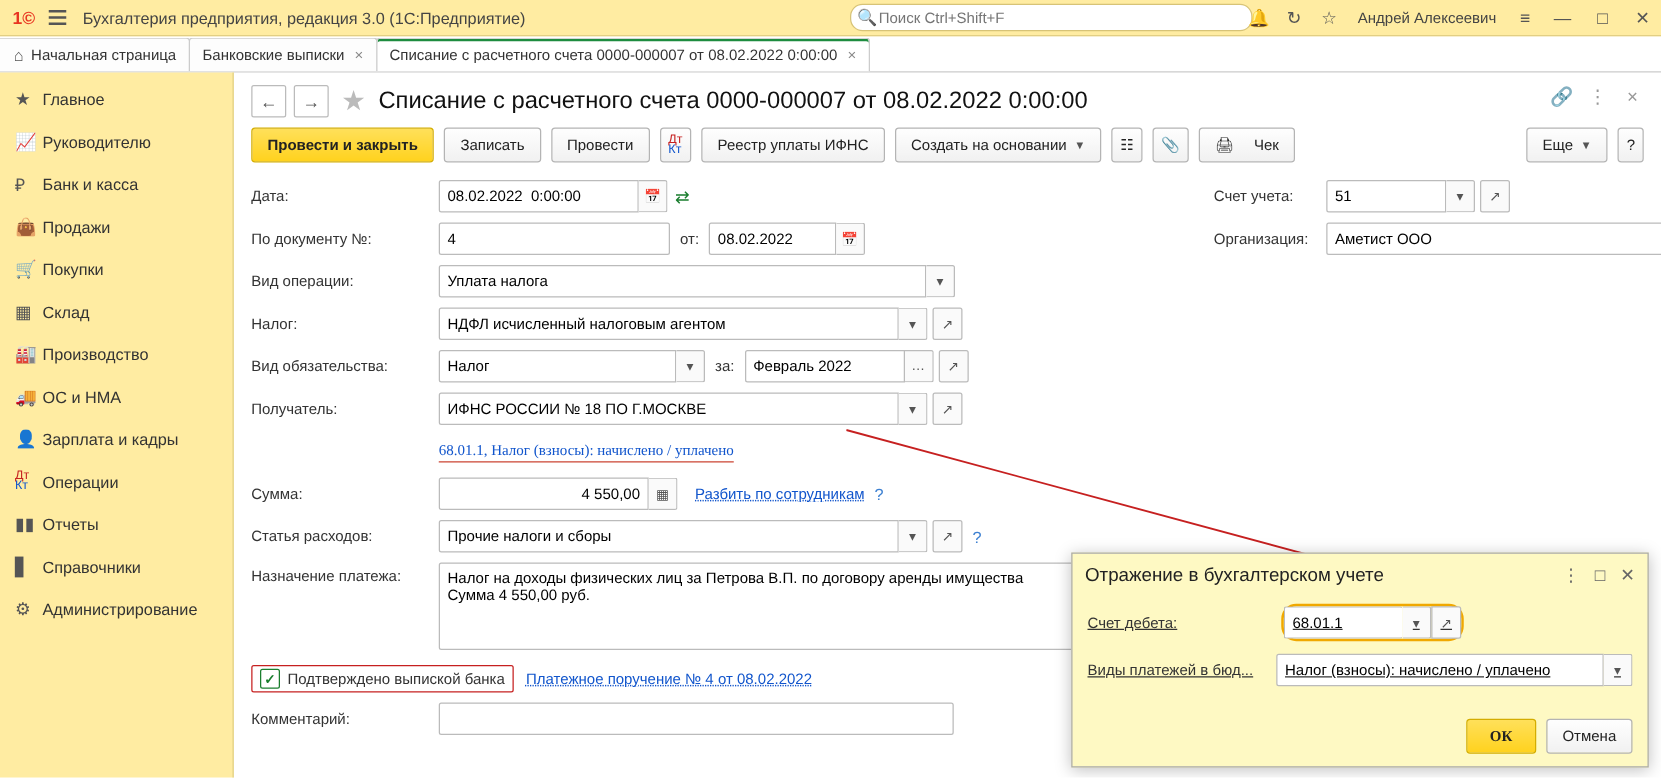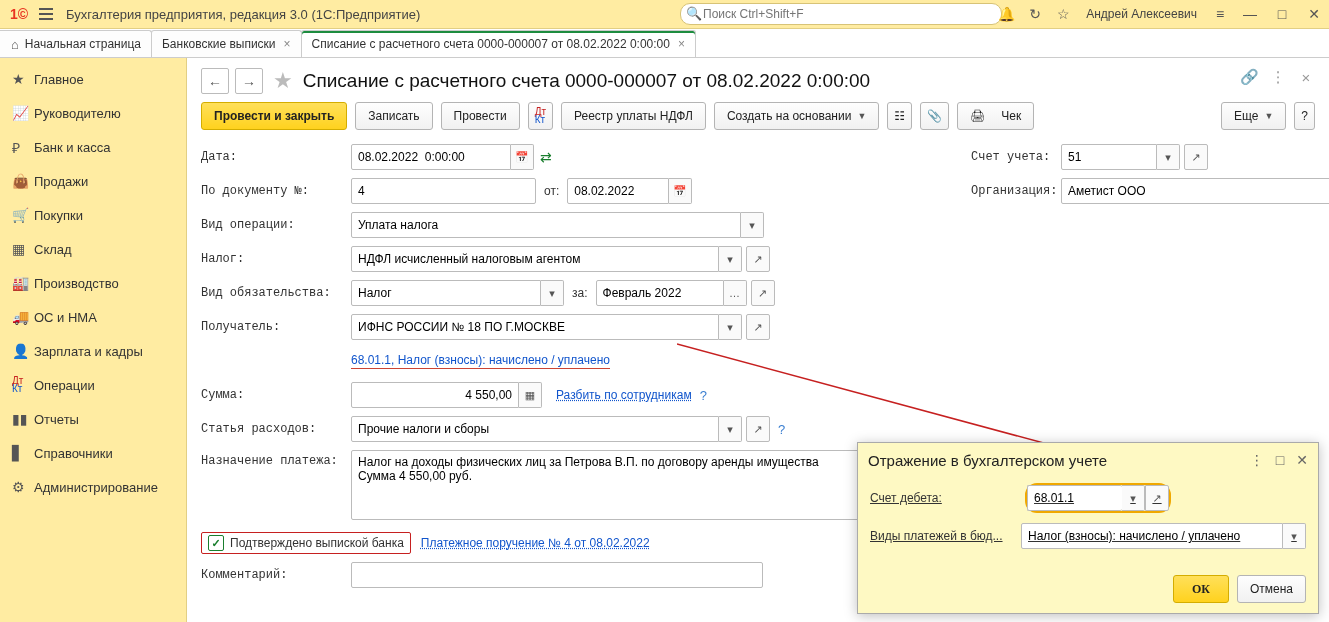--- a/index.html
+++ b/index.html
@@ -82,21 +82,21 @@
   .btn {
     height:26px; border:1px solid #b4b4b4; background:linear-gradient(#fefefe,#f1f1f1); border-radius:3px; padding:0 12px; display:inline-flex; align-items:center; font-size:12px; cursor:pointer; color:#222;
   }
   .btn.yellow { background:linear-gradient(#ffe05a,#ffd21e); border-color:#d4ad00; font-weight:bold; color:#222; }
   .btn .dd { margin-left:6px; font-size:9px; color:#555; }
   .btn.icon-only { padding:0 6px; }
   .toolbar-right { position:absolute; right:0; top:0; display:flex; align-items:center; gap:8px; }
 
   .form { }
   .row { display:flex; align-items:center; margin-bottom:8px; min-height:26px; }
-  .row .label { width:150px; color:#333; font-size:12px;font-family:Liberation Mono, monospace; }
+  .row .label { width:150px; color:#333; font-size:12px; }
   .input {
     height:24px; border:1px solid #bbb; border-radius:2px; background:#fff; padding:0 4px; font-size:12px; display:flex; align-items:center;
   }
   .input input { border:none; outline:none; width:100%; font-size:12px; background:transparent; }
   .sq { width:22px; height:24px; border:1px solid #bbb; border-left:none; background:#fafafa; display:flex; align-items:center; justify-content:center; font-size:11px; color:#555; cursor:pointer; border-radius:0 2px 2px 0; }
   .sq.detached { border-left:1px solid #bbb; margin-left:4px; border-radius:2px; }
   .combo { display:flex; }
   .combo .input { border-top-right-radius:0; border-bottom-right-radius:0; }
 
   .right-col { position:absolute; left:770px; top:0; }
@@ -257,21 +257,21 @@
       <div class="btn">
           <span>Провести</span>
         </div>
       <div class="btn icon-only">
           <span class="dtkt">
             <span class="d">Дт</span>
             <span class="k">Кт</span>
           </span>
         </div>
       <div class="btn">
-          <span>Реестр уплаты НДФЛ</span>
+          <span>Реестр уплаты ИФНС</span>
         </div>
       <div class="btn">
           <span>Создать на основании</span>
           <span class="dd">▼</span>
         </div>
       <div class="btn icon-only">☷</div>
       <div class="btn icon-only">📎</div>
       <div class="btn">🖨 <span style="margin-left:16px;">Чек</span></div>
       <div class="toolbar-right">
         <div class="btn">
@@ -374,21 +374,21 @@
         <span class="label">Получатель:</span>
         <div class="combo">
           <div class="input" style="width:358px;">
               <input value="ИФНС РОССИИ № 18 ПО Г.МОСКВЕ" style="">
             </div>
           <div class="sq">▾</div>
           <div class="sq detached">↗</div>
         </div>
       </div>
 
-      <div class="row" style="padding-left:150px;">
+      <div class="row" style="padding-left:150px;font-family:Liberation Serif, serif;">
         <span class="link red">68.01.1, Налог (взносы): начислено / уплачено</span>
       </div>
 
       <div class="row">
         <span class="label">Сумма:</span>
         <div class="combo">
           <div class="input" style="width:158px; text-align:right;">
               <input style="text-align: right;" value="4 550,00">
             </div>
           <div class="sq">▦</div>

